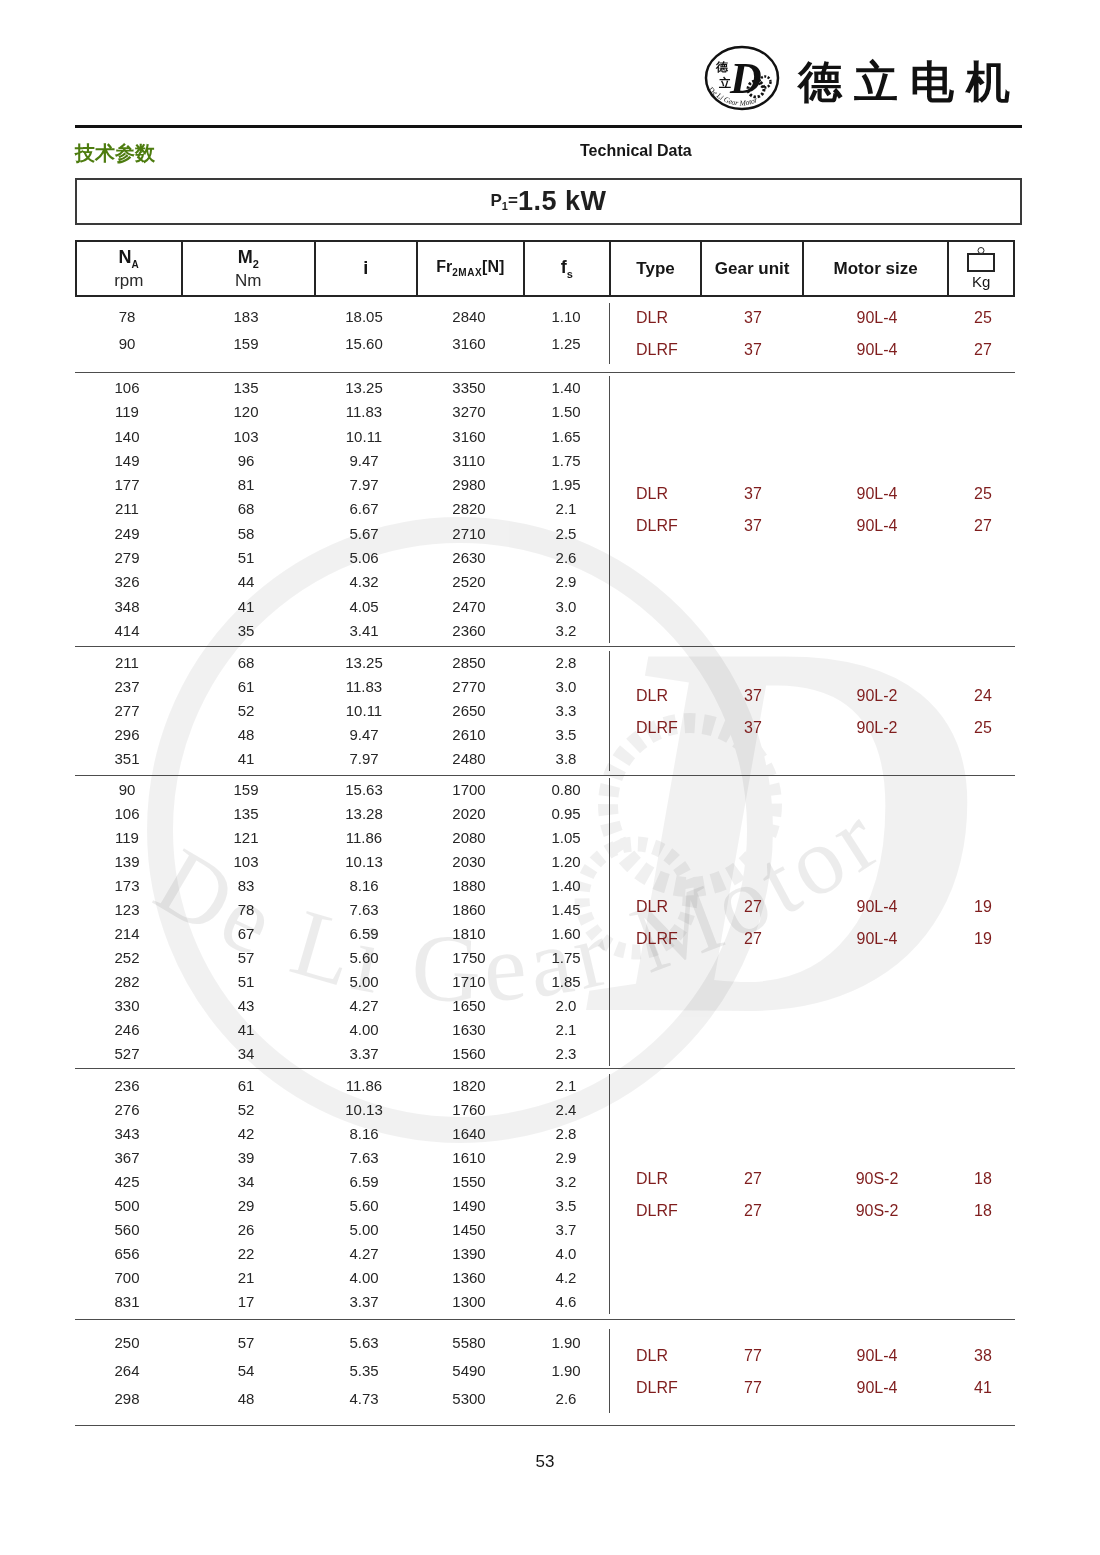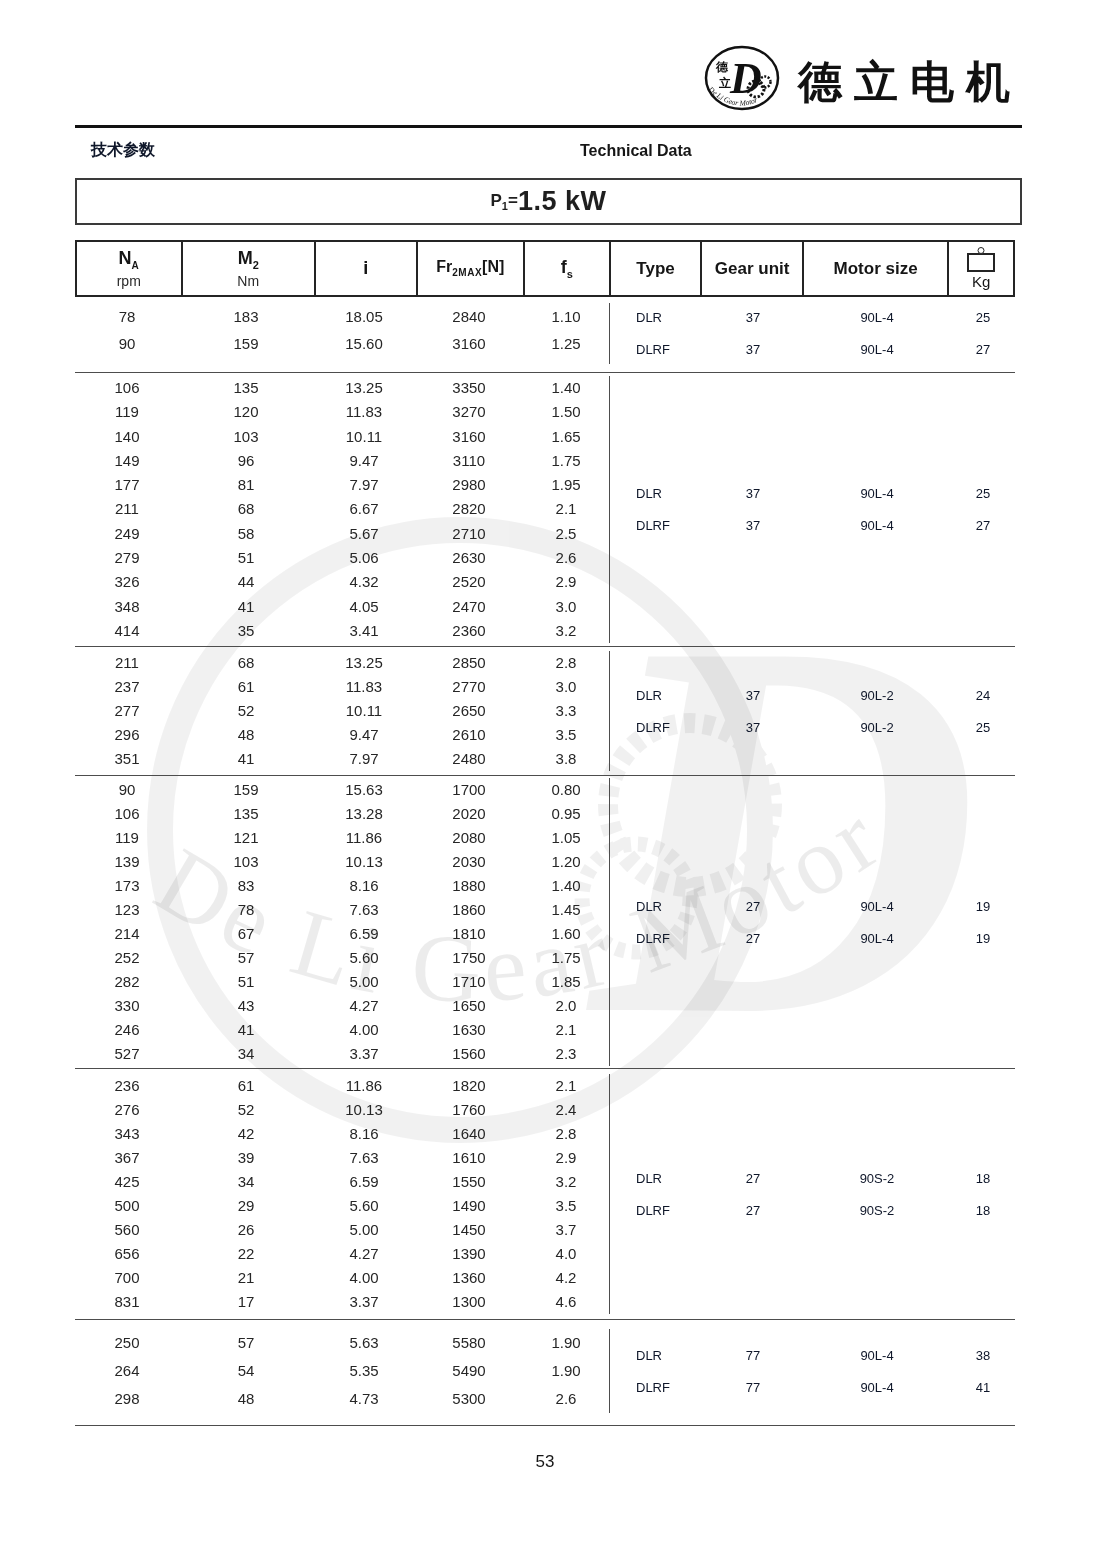--- a/index.html
+++ b/index.html
@@ -11,21 +11,21 @@
   .watermark{position:absolute;left:0;top:0;width:1100px;height:1555px;pointer-events:none;}
   
   .brand-row{position:absolute;top:44px;right:78px;display:flex;align-items:center;gap:14px;}
   .brand-name{
     font-family:"Liberation Serif",serif;font-weight:bold;font-size:44px;
     letter-spacing:12px;color:#111;white-space:nowrap;
   }
   .top-rule{position:absolute;top:125px;left:75px;width:947px;border-top:3px solid #111;}
   
   .section-row{position:absolute;top:140px;left:75px;width:947px;height:30px;}
-  .sec-cn{position:absolute;left:16px;top:0;font-size:16px;font-weight:bold;color:#0f172a;}
+  .sec-cn{position:absolute;left:0;top:0;font-size:20px;font-weight:bold;color:#4d7c0f;}
   .sec-en{position:absolute;left:505px;top:2px;font-size:16px;font-weight:bold;color:#161616;}
   
   .power-box{
     position:absolute;top:178px;left:75px;width:943px;height:43px;
     border:2px solid #3a3a3a;display:flex;align-items:center;justify-content:center;
   }
   .power-box .p-small{font-size:17px;font-weight:bold;}
   .power-box .p-small sub{font-size:11px;font-weight:bold;}
   .power-box .p-big{font-size:27px;font-weight:bold;letter-spacing:0.5px;}
   
@@ -36,41 +36,41 @@
   .hcell{
     box-sizing:border-box;border-left:2px solid #242424;
     display:flex;flex-direction:column;align-items:center;justify-content:center;line-height:1.15;
   }
   .hcell:first-child{border-left:none;}
   .w-na{width:104px;} .w-m2{width:134px;} .w-i{width:102px;} .w-fr{width:108px;}
   .w-fs{width:86px;text-align:center;} .w-type{width:92px;} .w-gear{width:102px;} .w-motor{width:146px;} .w-kg{width:66px;}
   .hsym{font-size:18px;font-weight:bold;color:#161616;}
   .hsym sub{font-size:11px;font-weight:bold;}
   .hsym sub.caps{font-size:10px;letter-spacing:0.5px;}
-  .hunit{font-size:14px;color:#2a2a2a;margin-top:1px;}
+  .hunit{font-size:17px;color:#2a2a2a;margin-top:1px;}
   .hlabel{font-size:17px;font-weight:bold;color:#161616;}
   .kgicon{width:24px;height:15px;border:2px solid #242424;position:relative;margin-top:7px;}
   .kgicon::before{
     content:'';position:absolute;top:-8px;left:50%;transform:translateX(-50%);
     width:5px;height:5px;border:1.5px solid #242424;border-radius:50%;background:#fff;
   }
   .kglabel{font-size:15px;color:#161616;margin-top:1px;}
   
   .data-area{position:absolute;top:293px;left:75px;width:940px;}
   .group{display:flex;border-bottom:1.5px solid #4d4d4d;}
   .gleft{width:534px;box-sizing:border-box;}
   .gright{
     flex:1;border-left:1.5px solid #4d4d4d;
     display:flex;flex-direction:column;justify-content:center;gap:3px;
   }
   .drow{display:flex;}
   .dcell{font-size:15px;color:#262626;text-align:center;}
   .col-na{width:104px;} .col-m2{width:134px;} .col-i{width:102px;} .col-fr2max{width:108px;} .col-fs{width:86px;}
   .vrow{display:flex;height:29px;line-height:29px;}
-  .vcell{font-size:13px;color:#0f172a;text-align:center;}
+  .vcell{font-size:16px;color:#7f1d1d;text-align:center;}
   .vcell.col-type{width:92px;text-align:left;padding-left:26px;box-sizing:border-box;}
   .vcell.col-gear_unit{width:102px;}
   .vcell.col-motor_size{width:146px;}
   .vcell.col-kg{width:66px;}
   
   .g0{padding:10px 0 8px;} .g0 .drow{height:27px;line-height:27px;}
   .g1{padding:3px 0;}      .g1 .drow{height:24.3px;line-height:24.3px;}
   .g2{padding:4px 0;}      .g2 .drow{height:24px;line-height:24px;}
   .g3{padding:2px 0;}      .g3 .drow{height:24px;line-height:24px;}
   .g4{padding:5px 0;}      .g4 .drow{height:24px;line-height:24px;}

